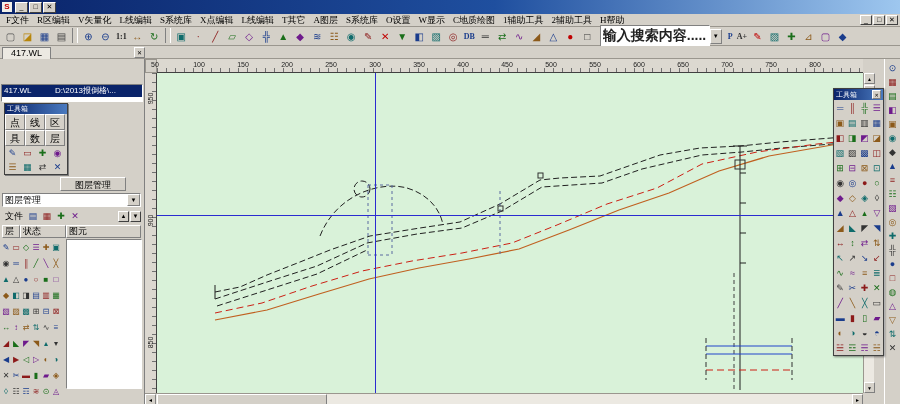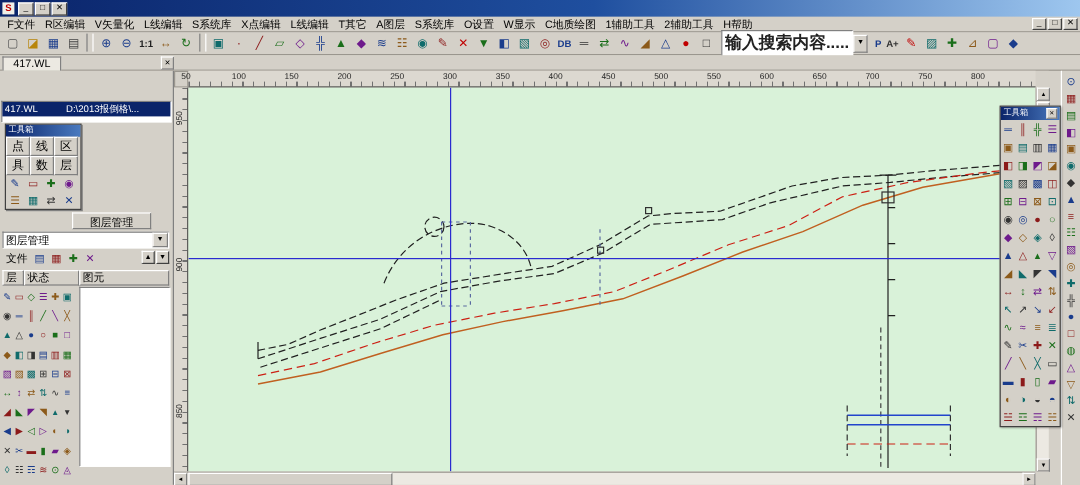--- a/index.html
+++ b/index.html
@@ -21,21 +21,21 @@
   
   .menubar{position:absolute;top:14px;left:0;width:900px;height:13px;background:#d4d0c8;
     display:flex;align-items:center;font-size:9px;border-bottom:1px solid #9a968e;box-sizing:border-box;padding-left:2px;}
   .menu-item{padding:0 4px;height:13px;line-height:13px;white-space:nowrap;}
   .menubar .winbtns{margin-left:auto;margin-right:2px;}
   .menubar .wbtn{width:12px;height:10px;}
 
   
   .toolbar{position:absolute;top:27px;left:0;width:900px;height:19px;background:#d4d0c8;
     display:flex;align-items:center;padding:0 2px;box-sizing:border-box;border-bottom:1px solid #9a968e;}
-  .tb-group{display:flex;align-items:flex-start;}
+  .tb-group{display:flex;align-items:flex-start;font-family:Liberation Serif, serif;}
   .icell{width:17px;height:16px;display:flex;align-items:center;justify-content:center;
     font-size:10px;cursor:default;box-sizing:border-box;}
   .ictext{font-size:8px;font-weight:bold;width:auto;padding:0 2px;}
   .tsep{width:4px;height:15px;border-left:1px solid #808080;border-right:1px solid #ffffff;margin:0 2px;}
   .search-wrap{display:flex;align-items:center;margin:0 4px;}
   .search-input{width:110px;height:13px;font-size:14px;font-weight:bold;color:#222;background:#fff;
     border:1px solid;border-color:#808080 #fff #fff #808080;padding:10px 2px;font-family:inherit;box-sizing:border-box;}
   .search-drop{width:12px;height:15px;font-size:6px;background:#d4d0c8;border:1px solid;
     border-color:#fff #808080 #808080 #fff;padding:0;}
 
@@ -73,21 +73,21 @@
 
   .layer-btn{position:absolute;left:60px;top:118px;width:66px;height:14px;background:#d4d0c8;
     border:1px solid;border-color:#fff #808080 #808080 #fff;font-size:9px;line-height:12px;
     text-align:center;box-sizing:border-box;}
   .layer-combo{position:absolute;left:2px;top:134px;width:139px;height:14px;background:#fff;
     border:1px solid;border-color:#808080 #fff #fff #808080;box-sizing:border-box;display:flex;}
   .combo-text{flex:1;font-size:9px;line-height:12px;padding:0 2px;}
   .combo-arrow{width:13px;height:12px;background:#d4d0c8;border:1px solid;
     border-color:#fff #808080 #808080 #fff;font-size:6px;line-height:10px;text-align:center;padding:0;box-sizing:border-box;}
 
-  .filebar{position:absolute;left:2px;top:150px;width:139px;height:14px;display:flex;align-items:flex-start;}
+  .filebar{position:absolute;left:2px;top:150px;width:139px;height:14px;display:flex;align-items:center;}
   .filebar-label{padding:0 3px;font-size:9px;}
   #filebar-icons{display:flex;}
   #filebar-icons .icell{width:14px;height:12px;font-size:9px;}
   .spin{margin-left:auto;display:flex;gap:1px;}
   .spin .wbtn{width:11px;height:11px;font-size:6px;line-height:8px;}
 
   .list-heads{position:absolute;left:2px;top:166px;width:139px;height:13px;display:flex;}
   .lh0{width:18px;} .lh1{width:46px;} .lh2{flex:1;}
 
   #left-grid{position:absolute;left:1px;top:180px;width:64px;display:flex;flex-wrap:wrap;}

